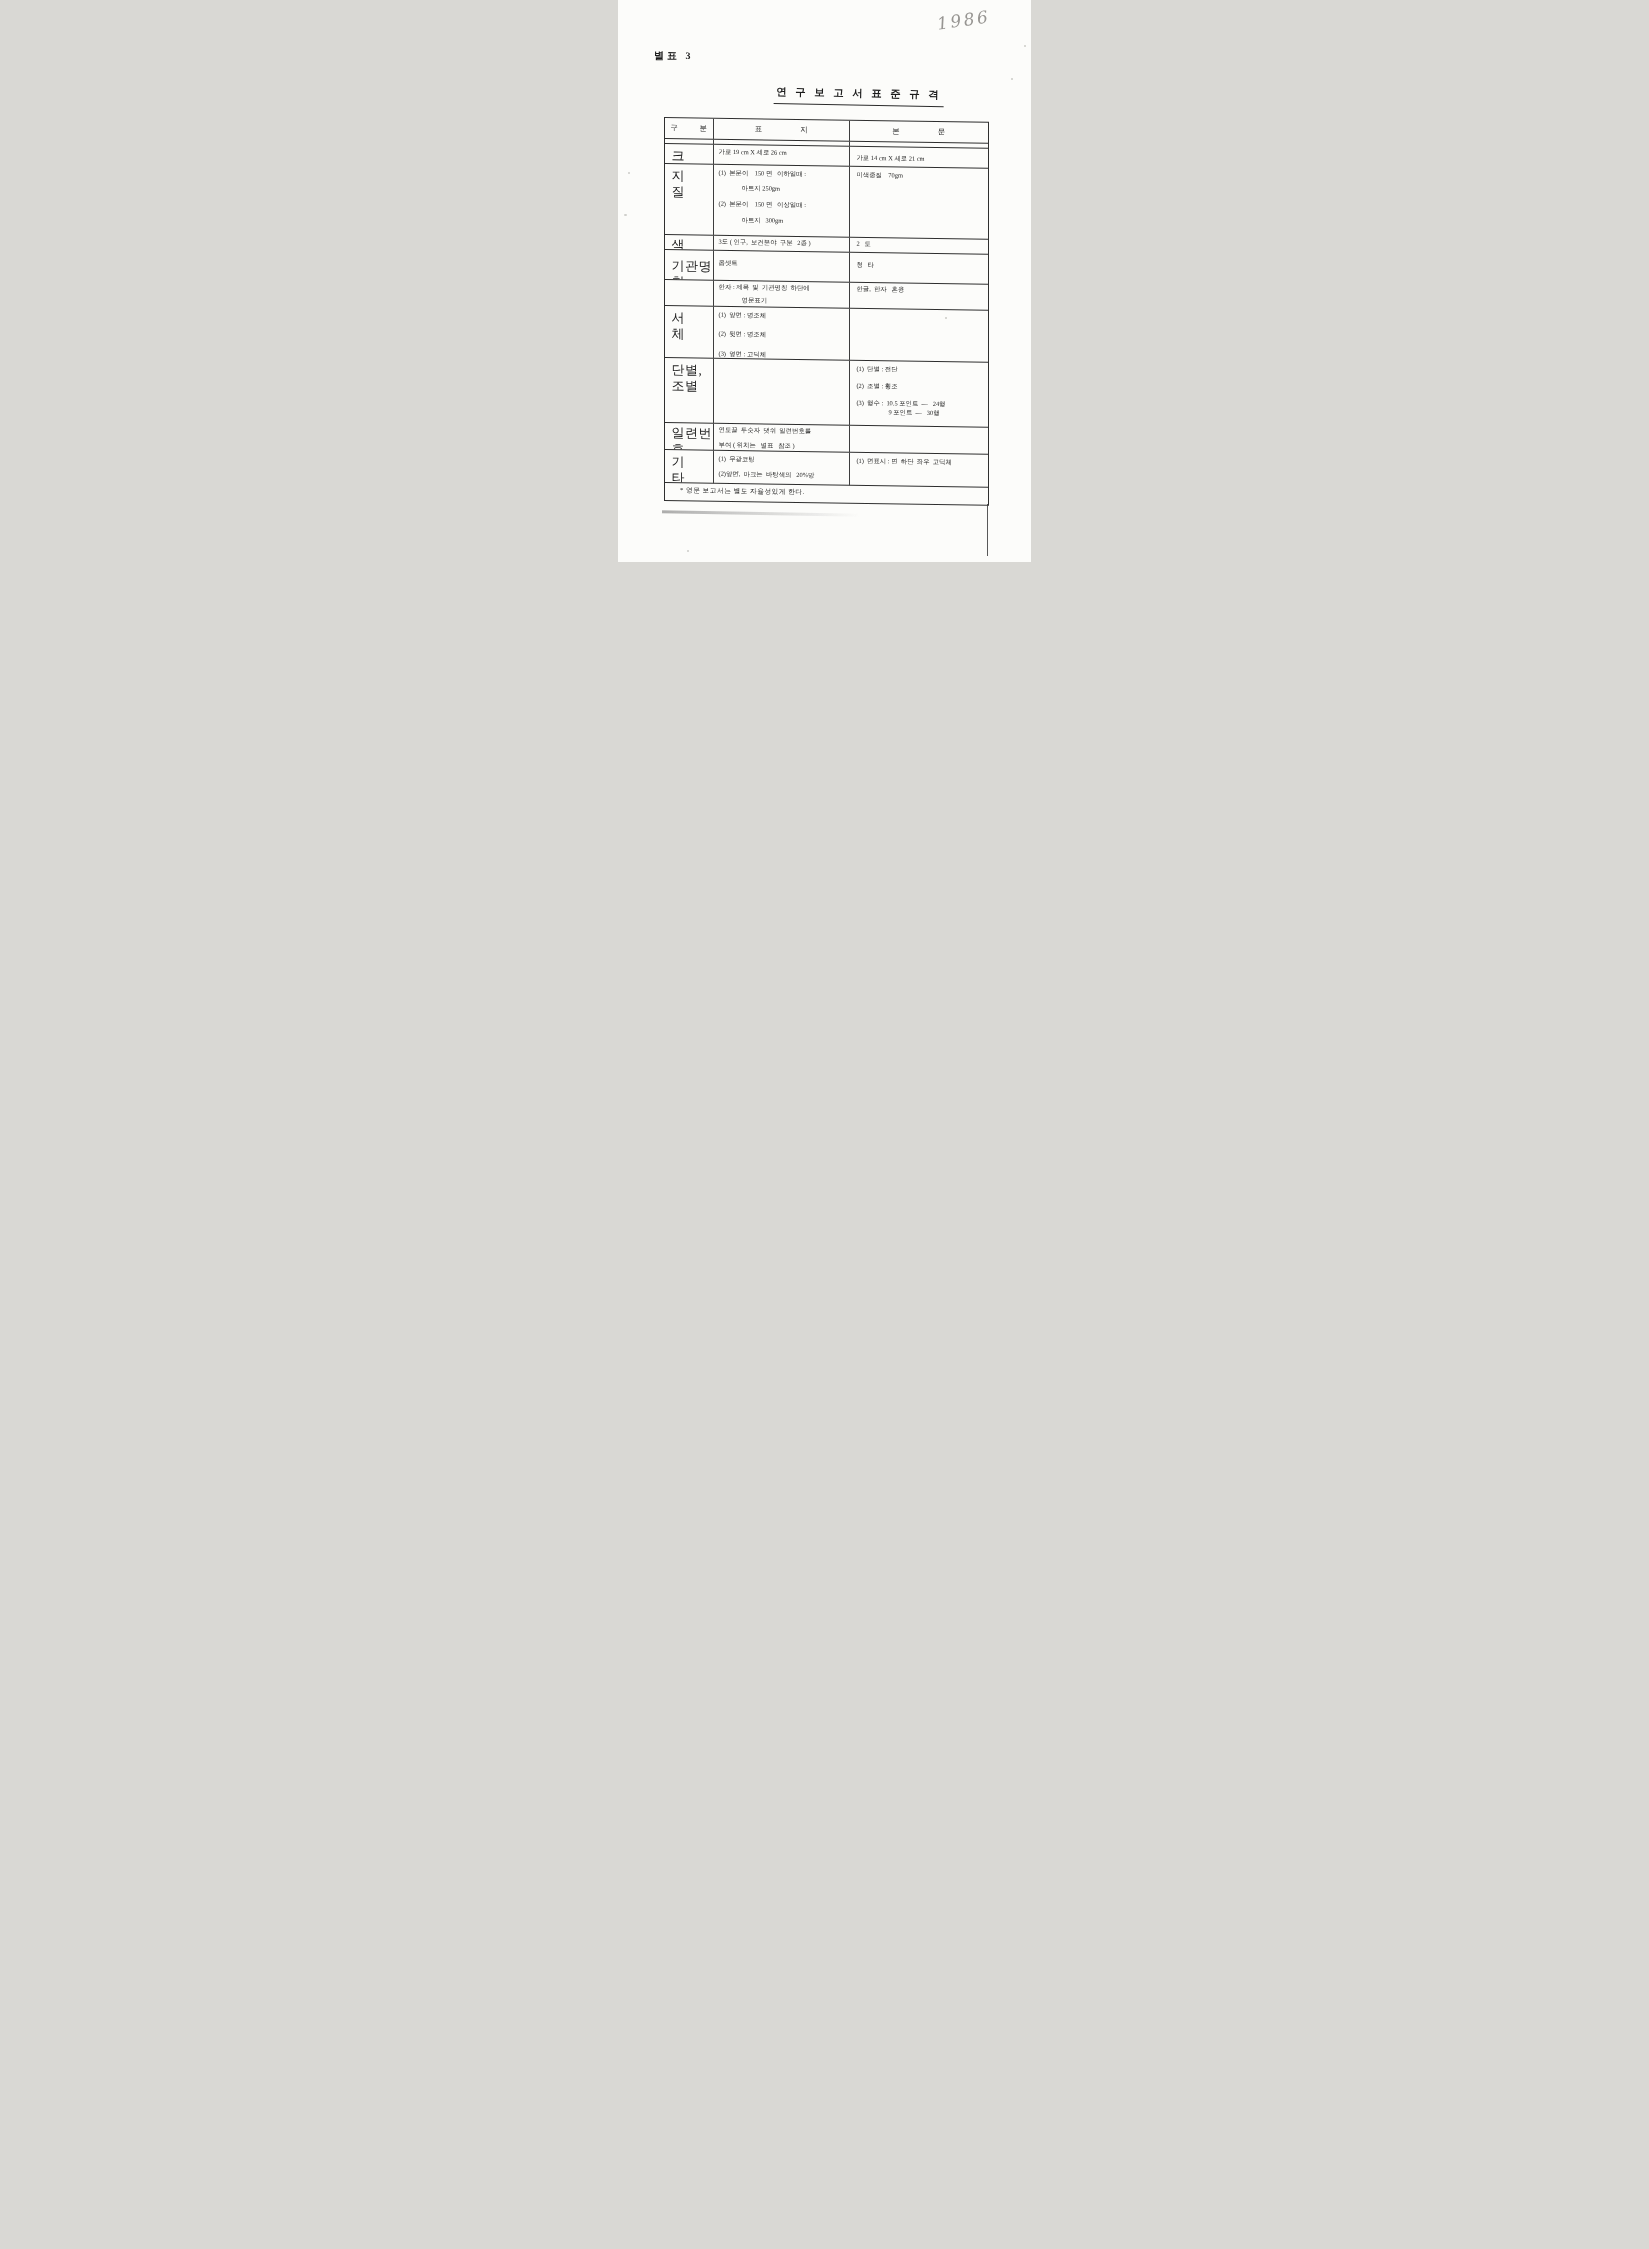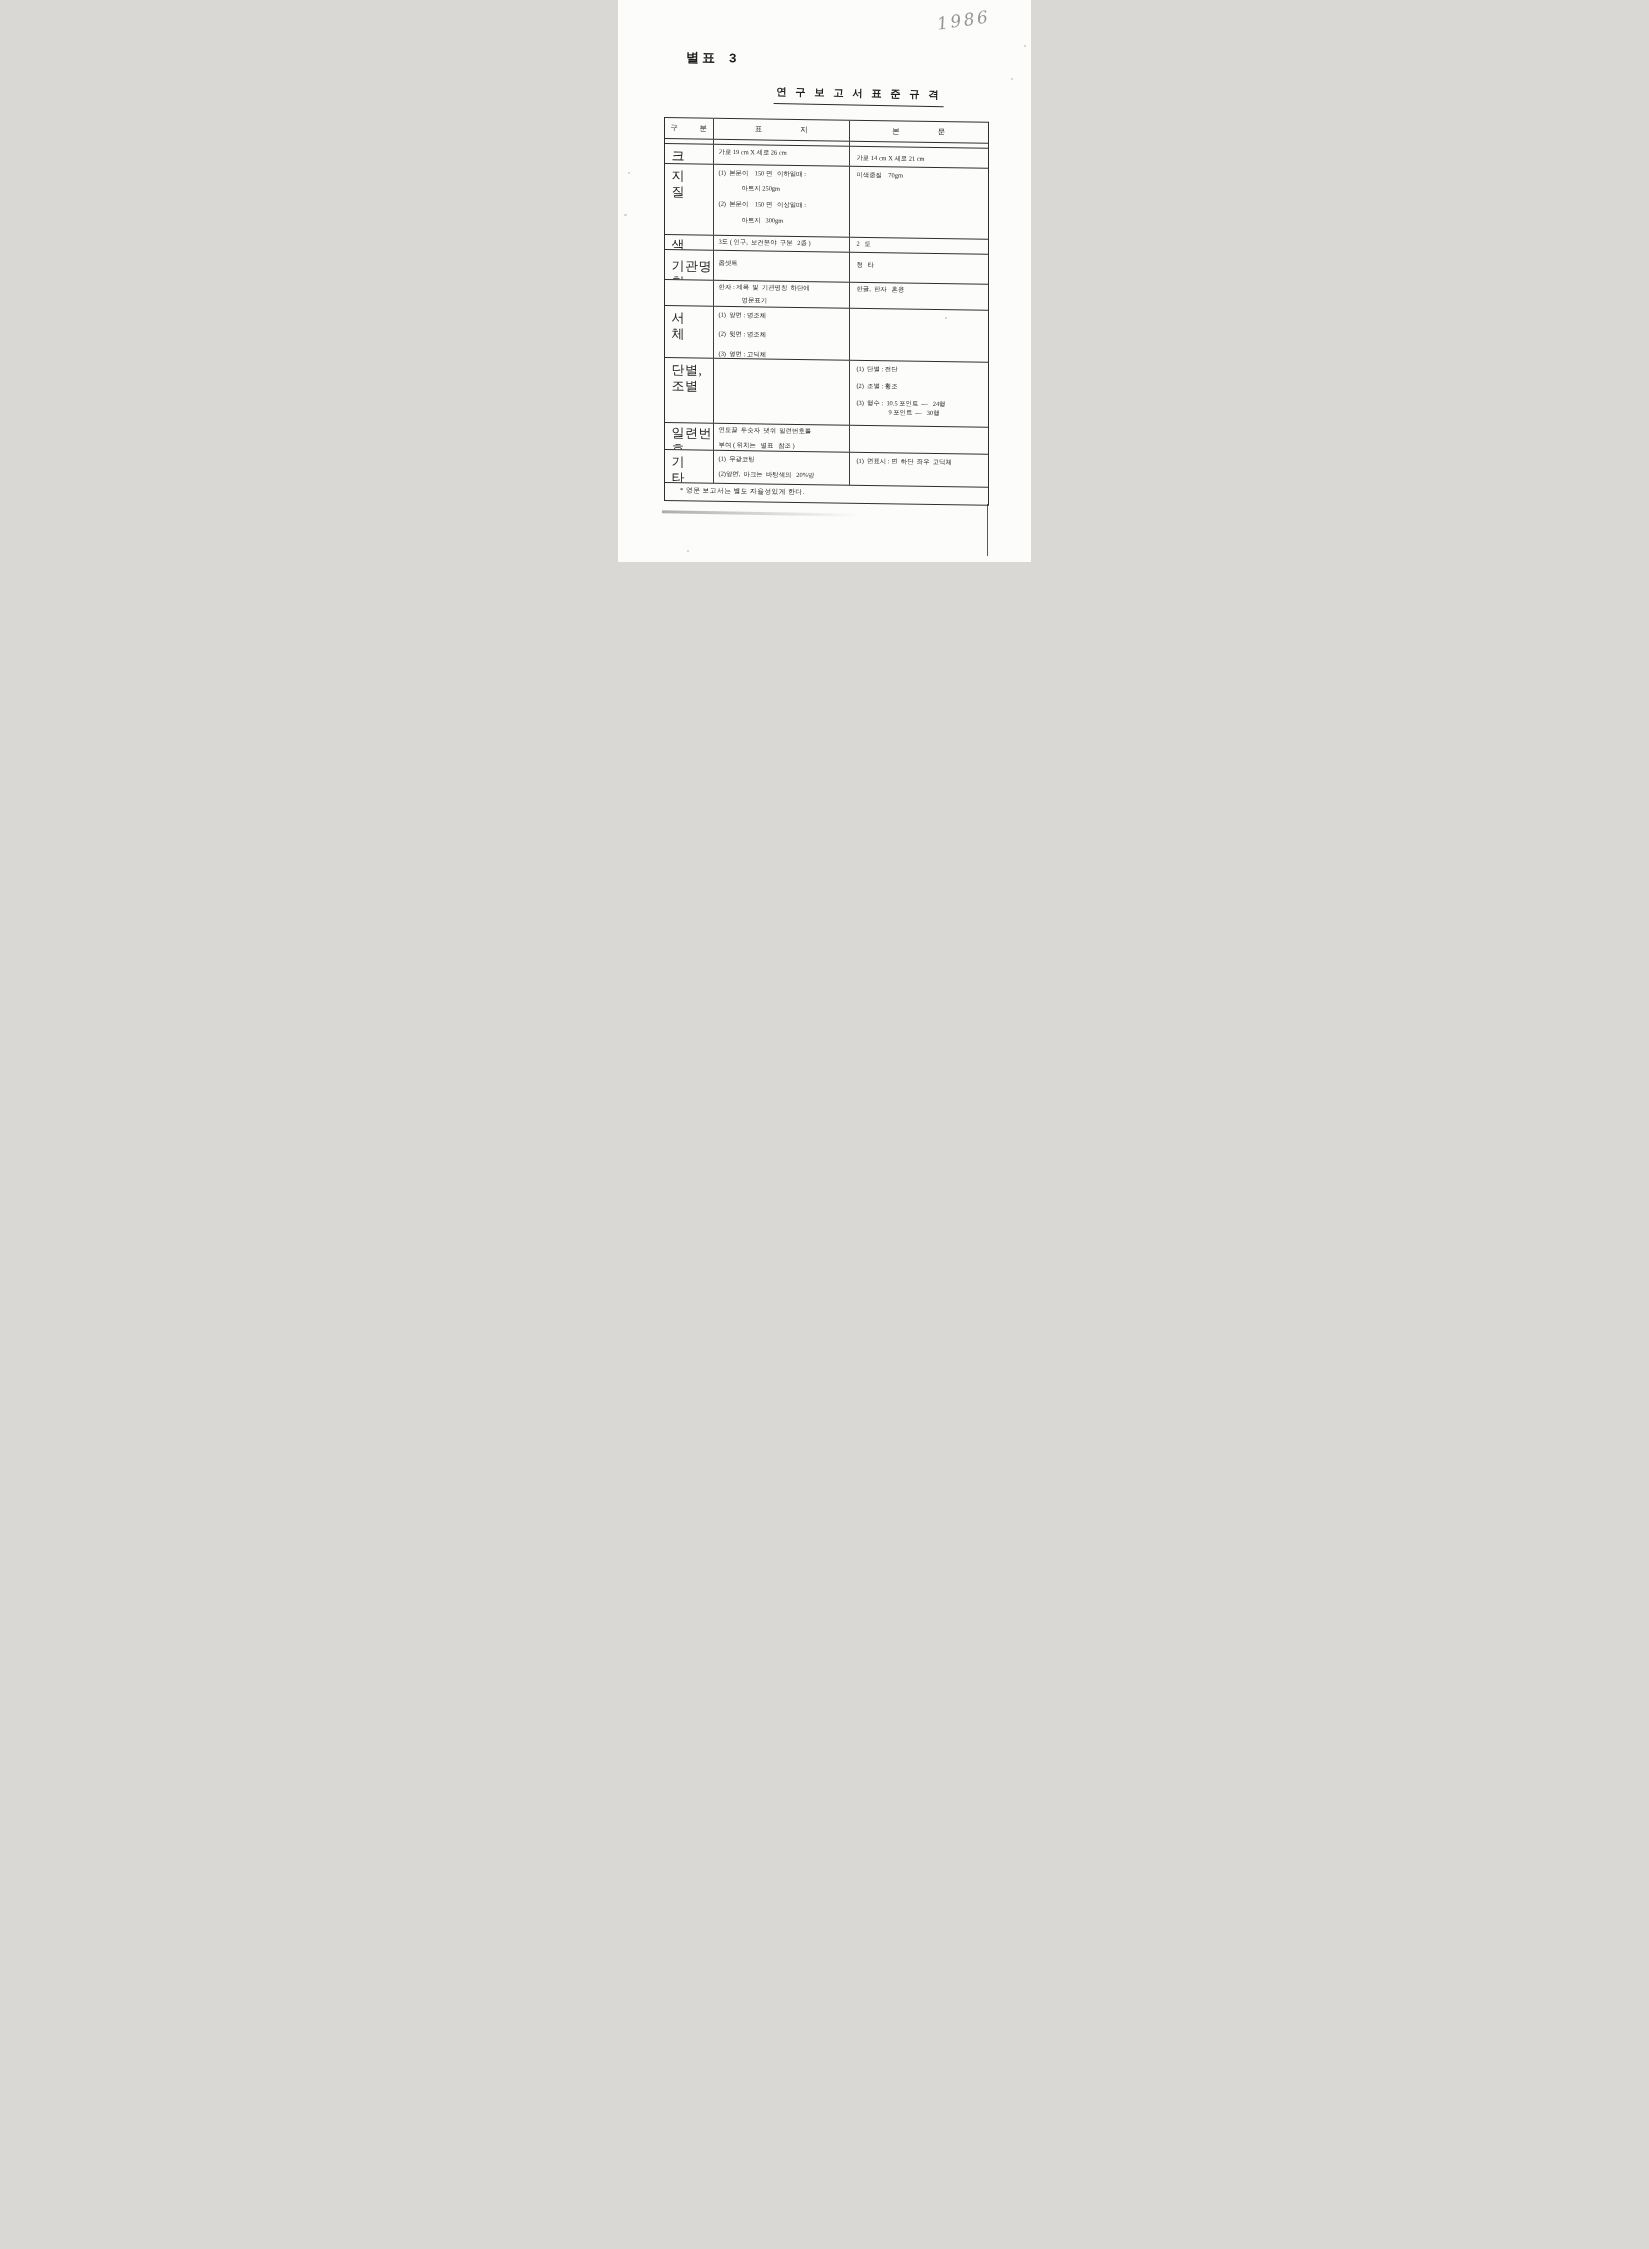--- a/index.html
+++ b/index.html
@@ -15,23 +15,23 @@
   
   .annotation{
     position:absolute;left:319px;top:10px;
     font-family:"DejaVu Serif",serif;
     font-style:italic;font-size:17px;color:#979592;
     letter-spacing:2.5px;transform:rotate(-8deg);
     white-space:pre;
   }
   
   .doc-label{
-    position:absolute;left:68px;top:49px;
-    font-size:13px;font-weight:600;letter-spacing:3px;
-    transform:rotate(0.5deg);white-space:pre;font-family:Liberation Mono, monospace;
+    position:absolute;left:36px;top:49px;
+    font-size:10px;font-weight:600;letter-spacing:3px;
+    transform:rotate(0.5deg);white-space:pre;
   }
   
   .title{
     position:absolute;left:156px;top:85px;
     font-size:10.4px;font-weight:700;letter-spacing:3px;
     padding:0 2.5px 3.5px 2.5px;
     border-bottom:1.5px solid #2a2a2a;
     transform:rotate(1.1deg);transform-origin:0 0;
     white-space:pre;
   }

